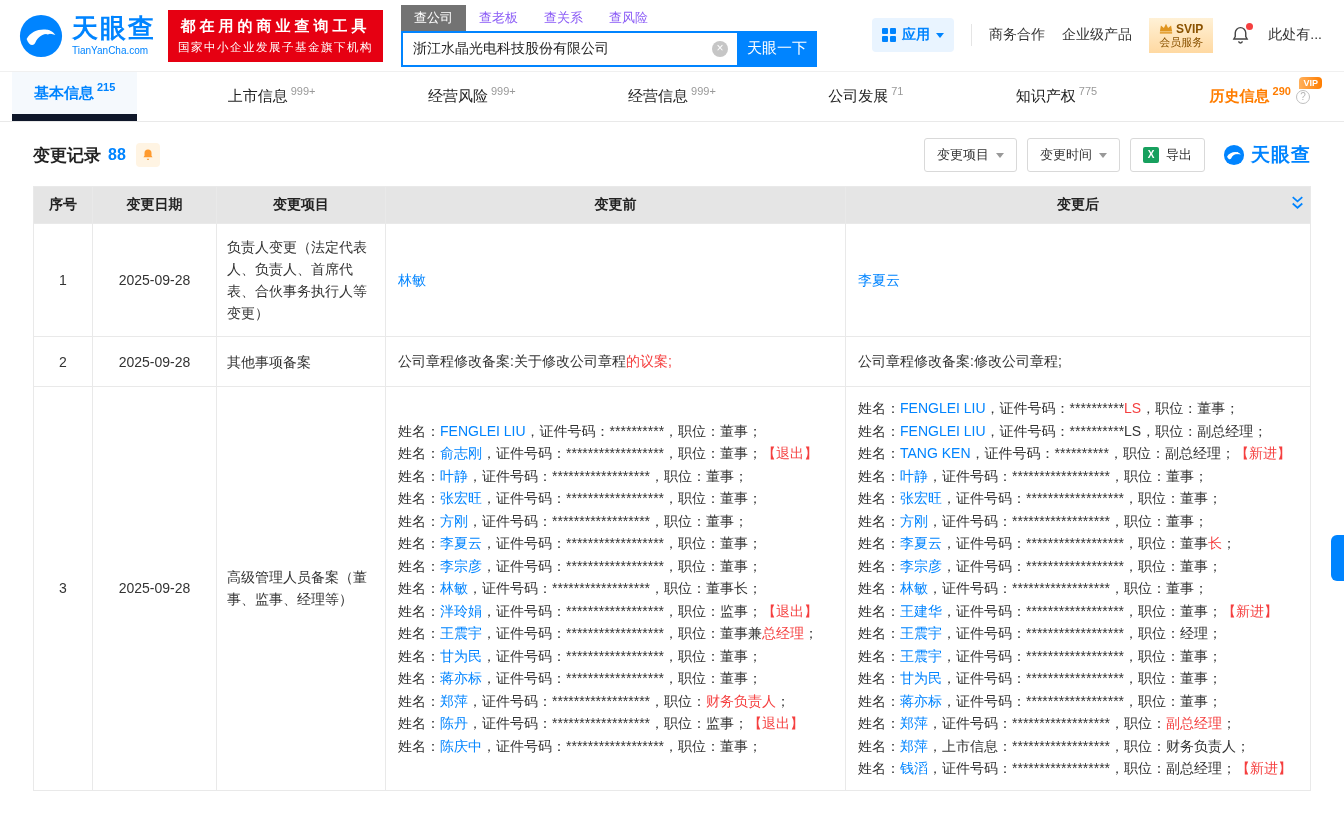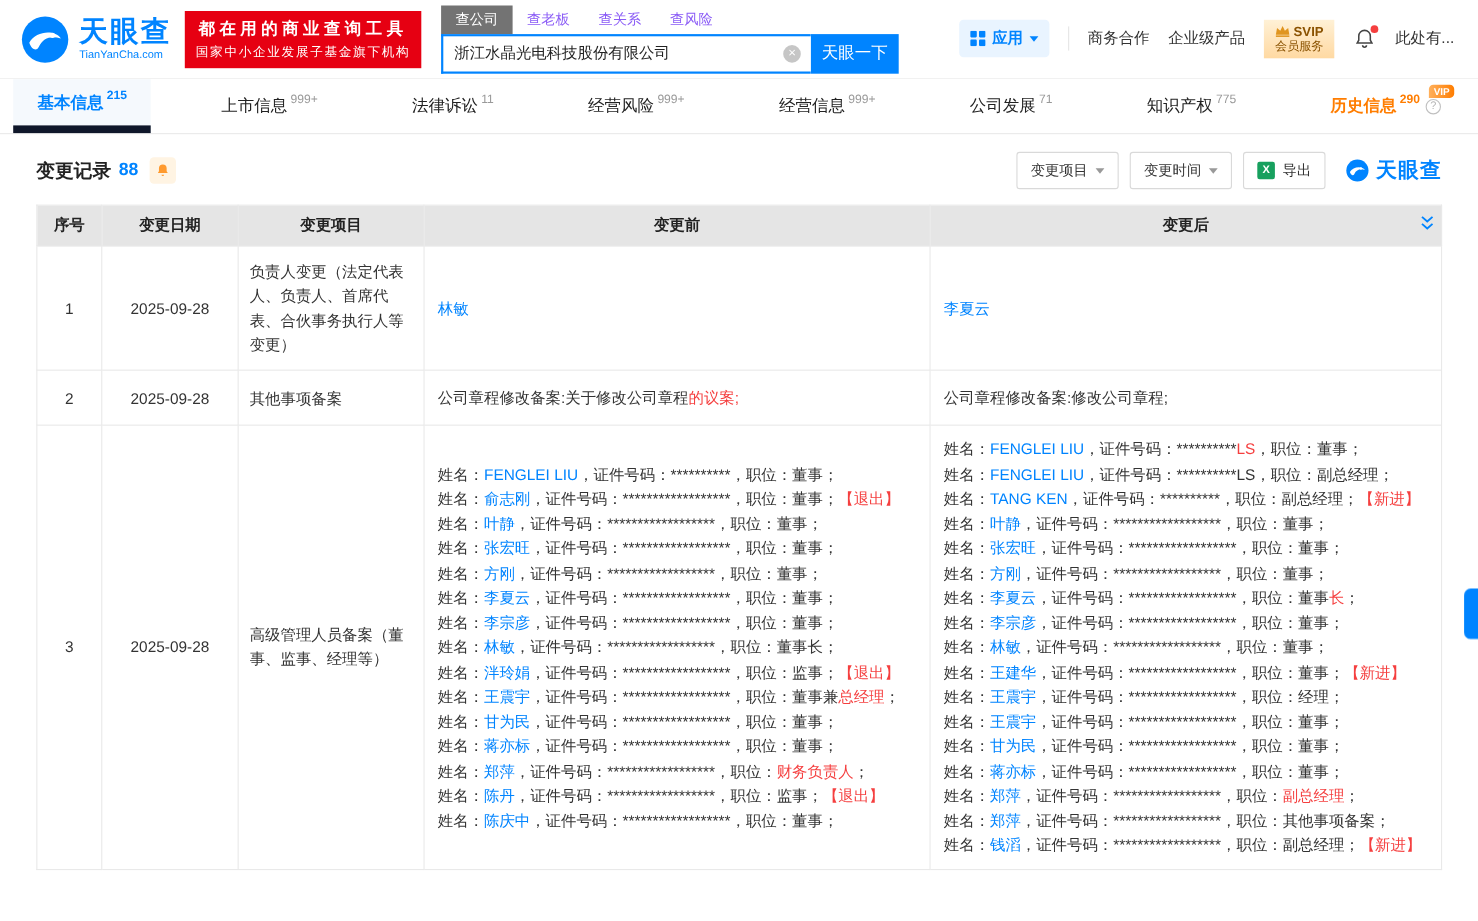--- a/index.html
+++ b/index.html
@@ -156,24 +156,20 @@
 </header>
 
 <nav class="main-nav" id="main-nav">
     <div class="nav-tab active">
       <span>基本信息</span>
       <span class="count">215</span>
     </div>
     <div class="nav-tab">
       <span>上市信息</span>
       <span class="count">999+</span>
-    </div>
-    <div class="nav-tab">
-      <span>法律诉讼</span>
-      <span class="count">11</span>
     </div>
     <div class="nav-tab">
       <span>经营风险</span>
       <span class="count">999+</span>
     </div>
     <div class="nav-tab">
       <span>经营信息</span>
       <span class="count">999+</span>
     </div>
     <div class="nav-tab">
@@ -296,21 +292,21 @@
             <div class="line"><span class="seg">姓名：</span><span class="seg link">方刚</span><span class="seg">，证件号码：******************，职位：董事；</span></div>
             <div class="line"><span class="seg">姓名：</span><span class="seg link">李夏云</span><span class="seg">，证件号码：******************，职位：董事</span><span class="seg red">长</span><span class="seg">；</span></div>
             <div class="line"><span class="seg">姓名：</span><span class="seg link">李宗彦</span><span class="seg">，证件号码：******************，职位：董事；</span></div>
             <div class="line"><span class="seg">姓名：</span><span class="seg link">林敏</span><span class="seg">，证件号码：******************，职位：董事；</span></div>
             <div class="line"><span class="seg">姓名：</span><span class="seg link">王建华</span><span class="seg">，证件号码：******************，职位：董事；</span><span class="seg red">【新进】</span></div>
             <div class="line"><span class="seg">姓名：</span><span class="seg link">王震宇</span><span class="seg">，证件号码：******************，职位：经理；</span></div>
             <div class="line"><span class="seg">姓名：</span><span class="seg link">王震宇</span><span class="seg">，证件号码：******************，职位：董事；</span></div>
             <div class="line"><span class="seg">姓名：</span><span class="seg link">甘为民</span><span class="seg">，证件号码：******************，职位：董事；</span></div>
             <div class="line"><span class="seg">姓名：</span><span class="seg link">蒋亦标</span><span class="seg">，证件号码：******************，职位：董事；</span></div>
             <div class="line"><span class="seg">姓名：</span><span class="seg link">郑萍</span><span class="seg">，证件号码：******************，职位：</span><span class="seg red">副总经理</span><span class="seg">；</span></div>
-            <div class="line"><span class="seg">姓名：</span><span class="seg link">郑萍</span><span class="seg">，证件号码：******************，职位：其他事项备案；</span></div>
+            <div class="line"><span class="seg">姓名：</span><span class="seg link">郑萍</span><span class="seg">，上市信息：******************，职位：财务负责人；</span></div>
             <div class="line"><span class="seg">姓名：</span><span class="seg link">钱滔</span><span class="seg">，证件号码：******************，职位：副总经理；</span><span class="seg red">【新进】</span></div>
           </td>
         </tr>
       </tbody>
   </table>
   <span class="collapse-icon">
     <svg width="15" height="17" viewBox="0 0 14 16">
         <path d="M2.5 2l4.5 4 4.5-4" stroke="#0084ff" fill="none" stroke-width="1.6"></path>
         <path d="M2.5 8l4.5 4 4.5-4" stroke="#0084ff" fill="none" stroke-width="1.6"></path>
       </svg>

